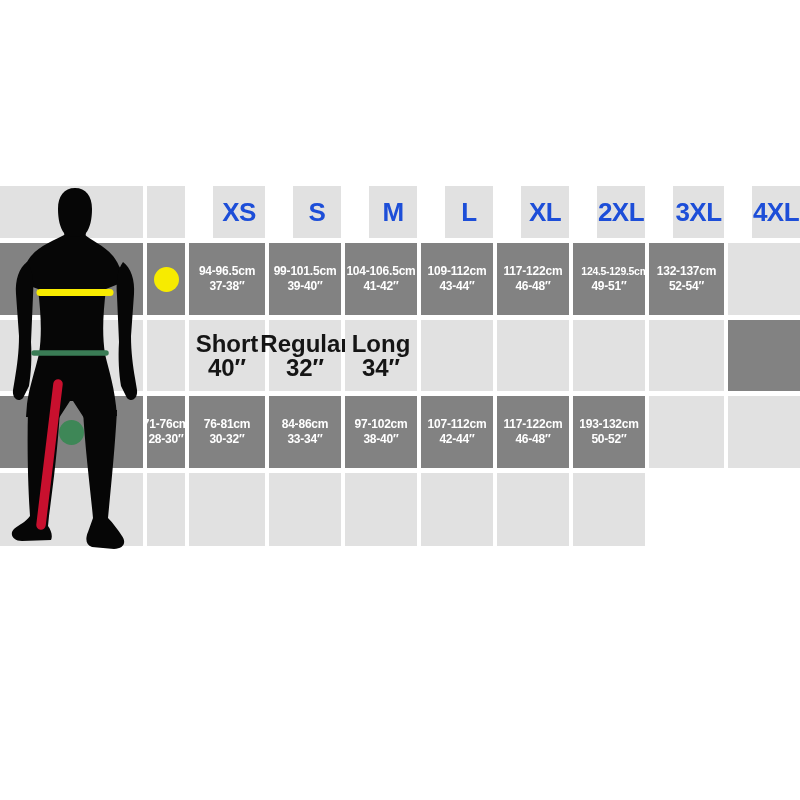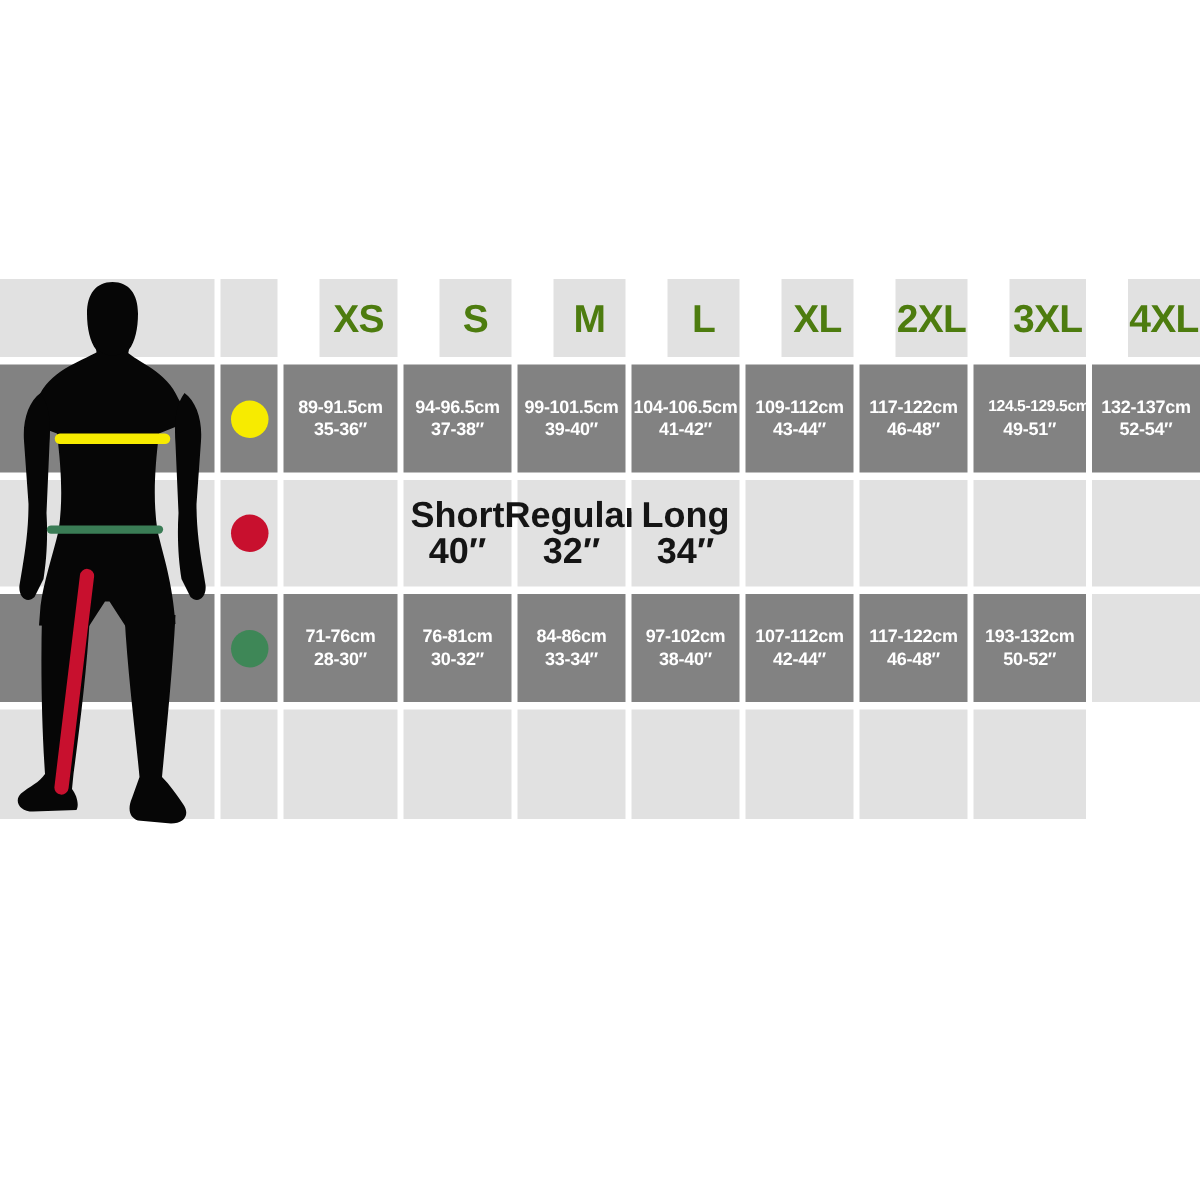--- a/index.html
+++ b/index.html
@@ -17,21 +17,21 @@
     gap:5px 4px;
   }
   .cell {
     display:flex; flex-direction:column;
     align-items:center; justify-content:center;
     overflow:visible;
   }
   .light { background:var(--row-light,#e1e1e1); }
   .dark  { background:var(--row-dark,#828282); }
   .head {
-    font-size:26px; font-weight:700; color:#4d7c0f; letter-spacing:-0.5px;margin-left:24px;
+    font-size:26px; font-weight:700; color:#1d4ed8; letter-spacing:-0.5px;margin-left:24px;
   }
   .val {
     font-size:12px; font-weight:700; line-height:15.5px;
     letter-spacing:-0.2px; text-align:center; white-space:nowrap;
   }
   .dark .val { color:#ffffff; }
   .fit {
     font-size:24px; font-weight:700; line-height:24px;
     color:#151515; text-align:center; white-space:nowrap;
   }
@@ -59,24 +59,20 @@
     <div class="cell light head">XL</div>
     <div class="cell light head">2XL</div>
     <div class="cell light head">3XL</div>
     <div class="cell light head">4XL</div>
 
     <div class="cell dark"></div>
     <div class="cell dark">
       <span class="dot dot-yellow"></span>
     </div>
     <div class="cell dark">
-      <span class="val">89-91.5cm</span>
-      <span class="val">35-36″</span>
-    </div>
-    <div class="cell dark">
       <span class="val">94-96.5cm</span>
       <span class="val">37-38″</span>
     </div>
     <div class="cell dark">
       <span class="val">99-101.5cm</span>
       <span class="val">39-40″</span>
     </div>
     <div class="cell dark">
       <span class="val">104-106.5cm</span>
       <span class="val">41-42″</span>

